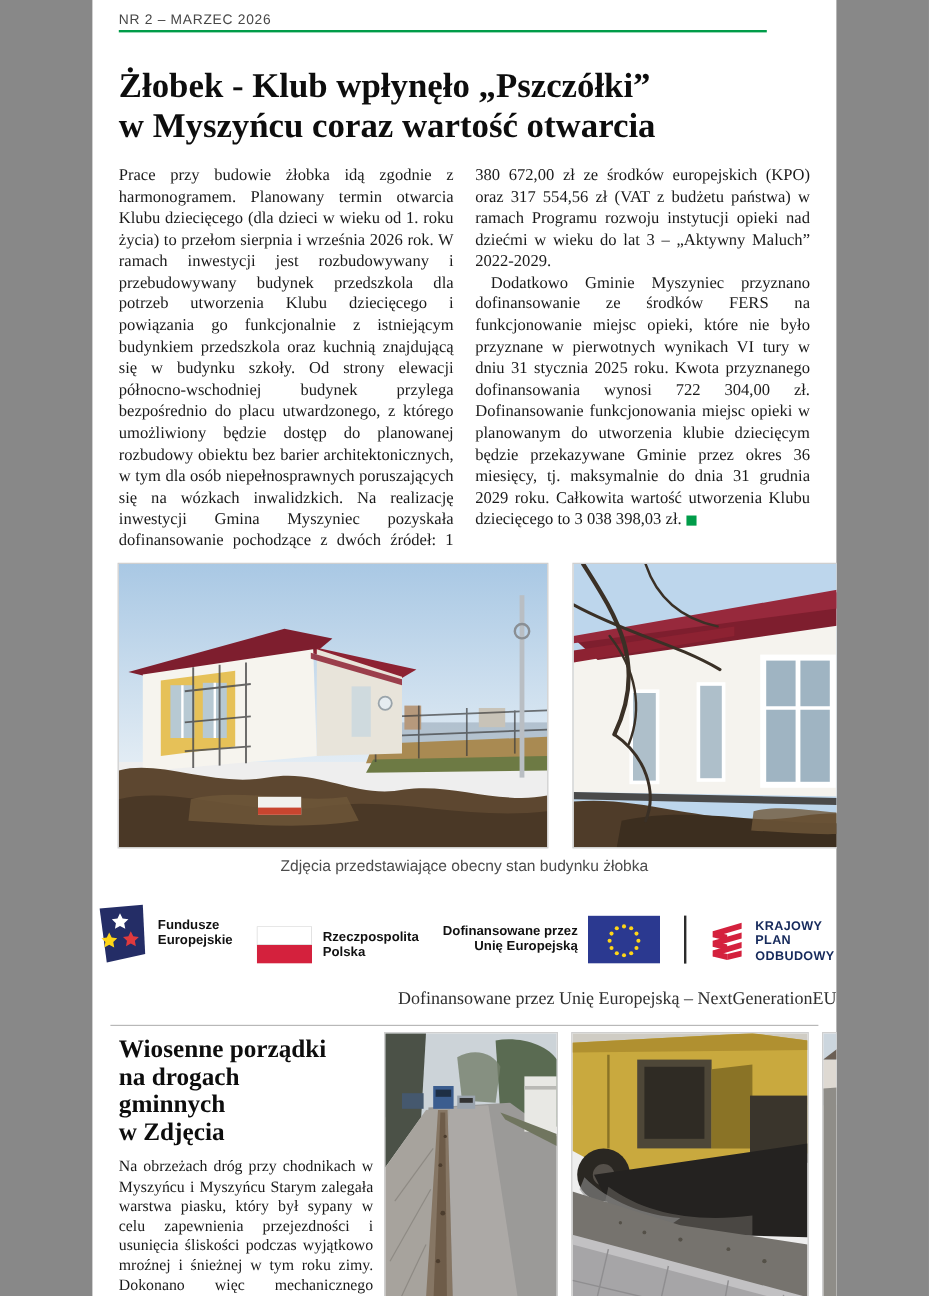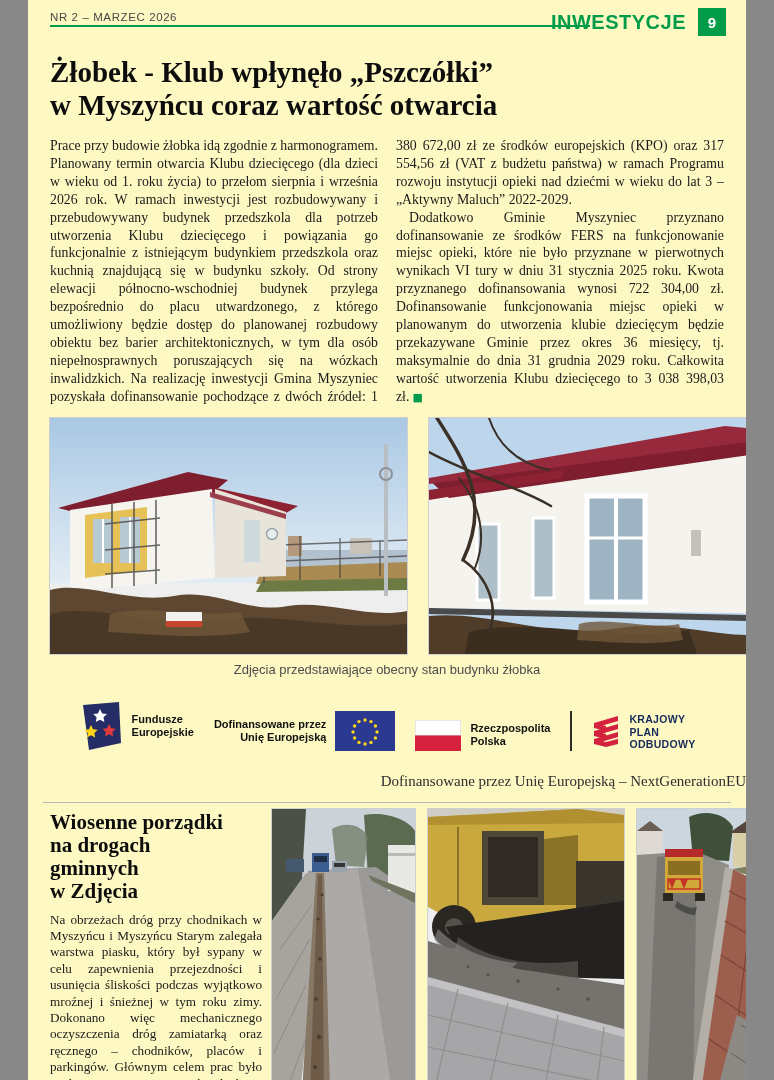--- a/index.html
+++ b/index.html
@@ -1,21 +1,21 @@
 <!DOCTYPE html>
 <html lang="pl" style="--accent-green: #009C49; --kpo-red: #D4213D; --kpo-navy: #15295B; --poland-flag-red: #D4213D; --eu-flag-blue: #2B3990; --eu-star-yellow: #FFD617; --fe-flag-navy: #242D66;"><head>
 <meta charset="utf-8">
 <style>
   :root{
     --accent-green:#009C49;
   }
   *{box-sizing:border-box; margin:0; padding:0;}
   html,body{background:#888;}
   .page{
-    width:718px; height:1080px; margin:0 auto; background:#fef9c3;
+    width:620px; height:1080px; margin:0 auto; background:#ffffff;
     overflow:hidden; position:relative;
     font-family:"Liberation Serif", serif; color:#1a1a1a;
   }
   
   .pageheader{
     position:relative; height:36px; padding:8px 20px 0 22px;
     display:flex; align-items:flex-start; justify-content:space-between;
     font-family:"Liberation Sans", sans-serif;
   }
   .issue{
@@ -91,24 +91,20 @@
   .photos2{display:flex; gap:11px; height:285px;}
 </style>
 </head>
 <body>
 
 <div class="page">
 
   <div class="pageheader">
     <span class="issue">NR 2 – MARZEC 2026</span>
     <div class="header-rule"></div>
-    <div class="section-wrap">
-      <span class="section-name">INWESTYCJE</span>
-      <span class="pagenum">9</span>
-    </div>
   </div>
 
   <h1 class="a1-title">
     <span style="display:block">Żłobek - Klub wpłynęło „Pszczółki”</span>
     <span style="display:block">w Myszyńcu coraz wartość otwarcia</span>
   </h1>
 
   <div class="a1-body">
     <p>Prace przy budowie żłobka idą zgodnie z harmonogramem. Planowany termin otwarcia Klubu dziecięcego (dla dzieci w wieku od 1. roku życia) to przełom sierpnia i września 2026 rok. W ramach inwestycji jest rozbudowywany i przebudowywany budynek przedszkola dla potrzeb utworzenia Klubu dziecięcego i powiązania go funkcjonalnie z istniejącym budynkiem przedszkola oraz kuchnią znajdującą się w budynku szkoły. Od strony elewacji północno-wschodniej budynek przylega bezpośrednio do placu utwardzonego, z którego umożliwiony będzie dostęp do planowanej rozbudowy obiektu bez barier architektonicznych, w tym dla osób niepełnosprawnych poruszających się na wózkach inwalidzkich. Na realizację inwestycji Gmina Myszyniec pozyskała dofinansowanie pochodzące z dwóch źródeł: 1 380 672,00 zł ze środków europejskich (KPO) oraz 317 554,56 zł (VAT z budżetu państwa) w ramach Programu rozwoju instytucji opieki nad dziećmi w wieku do lat 3 – „Aktywny Maluch” 2022-2029.</p>
     <p class="indent"><span>Dodatkowo Gminie Myszyniec przyznano dofinansowanie ze środków FERS na funkcjonowanie miejsc opieki, które nie było przyznane w pierwotnych wynikach VI tury w dniu 31 stycznia 2025 roku. Kwota przyznanego dofinansowania wynosi 722 304,00 zł. Dofinansowanie funkcjonowania miejsc opieki w planowanym do utworzenia klubie dziecięcym będzie przekazywane Gminie przez okres 36 miesięcy, tj. maksymalnie do dnia 31 grudnia 2029 roku. Całkowita wartość utworzenia Klubu dziecięcego to 3 038 398,03 zł.</span><span class="gsq">■</span></p>
@@ -210,20 +206,30 @@
         <path d="M21,8 l2.2,4.4 4.8,.6 -3.5,3.3 .9,4.7 -4.4,-2.3 -4.2,2.3 .8,-4.7 -3.4,-3.3 4.7,-.6 Z" fill="#ffffff"></path>
         <path d="M12,24 l2.1,4.2 4.6,.6 -3.3,3.2 .8,4.5 -4.2,-2.2 -4,2.2 .8,-4.5 -3.3,-3.2 4.5,-.6 Z" style="fill:var(--eu-star-yellow)"></path>
         <path d="M30,23 l2.1,4.2 4.6,.6 -3.3,3.2 .8,4.5 -4.2,-2.2 -4,2.2 .8,-4.5 -3.3,-3.2 4.5,-.6 Z" fill="#E03A3E"></path>
       </svg>
       <div class="logo-label">
         <div>Fundusze</div>
         <div>Europejskie</div>
       </div>
     </div>
     <div class="logo-group">
+      <svg width="46" height="31" viewBox="0 0 46 31">
+        <rect x="0" y="0" width="46" height="15.5" fill="#ffffff" stroke="#cfcfcf" stroke-width="1"></rect>
+        <rect x="0" y="15.5" width="46" height="15.5" style="fill:var(--poland-flag-red)"></rect>
+      </svg>
+      <div class="logo-label">
+        <div>Rzeczpospolita</div>
+        <div>Polska</div>
+      </div>
+    </div>
+    <div class="logo-group">
       <div class="logo-label right">
         <div>Dofinansowane przez</div>
         <div>Unię Europejską</div>
       </div>
       <svg width="60" height="40" viewBox="0 0 60 40">
         <rect x="0" y="0" width="60" height="40" style="fill:var(--eu-flag-blue)"></rect>
         <g style="fill:var(--eu-star-yellow)">
           <circle cx="30" cy="9" r="1.7"></circle>
             <circle cx="36" cy="10.6" r="1.7"></circle>
             <circle cx="40.4" cy="15" r="1.7"></circle>
@@ -231,30 +237,20 @@
             <circle cx="40.4" cy="27" r="1.7"></circle>
             <circle cx="36" cy="31.4" r="1.7"></circle>
           <circle cx="30" cy="33" r="1.7"></circle>
             <circle cx="24" cy="31.4" r="1.7"></circle>
             <circle cx="19.6" cy="27" r="1.7"></circle>
           <circle cx="18" cy="21" r="1.7"></circle>
             <circle cx="19.6" cy="15" r="1.7"></circle>
             <circle cx="24" cy="10.6" r="1.7"></circle>
         </g>
       </svg>
-    </div>
-    <div class="logo-group">
-      <svg width="46" height="31" viewBox="0 0 46 31">
-        <rect x="0" y="0" width="46" height="15.5" fill="#ffffff" stroke="#cfcfcf" stroke-width="1"></rect>
-        <rect x="0" y="15.5" width="46" height="15.5" style="fill:var(--poland-flag-red)"></rect>
-      </svg>
-      <div class="logo-label">
-        <div>Rzeczpospolita</div>
-        <div>Polska</div>
-      </div>
     </div>
     <div class="sep-bar"></div>
     <div class="logo-group">
       <svg width="28" height="34" viewBox="0 0 28 34">
         <g style="fill:var(--kpo-red)">
           <polygon points="2,8 26,1 26,6 2,13"></polygon>
           <polygon points="2,8 14,11 14,16 2,13"></polygon>
           <polygon points="2,16 26,9 26,14 2,21"></polygon>
           <polygon points="2,16 14,19 14,24 2,21"></polygon>
           <polygon points="2,24 26,17 26,22 2,29"></polygon>

